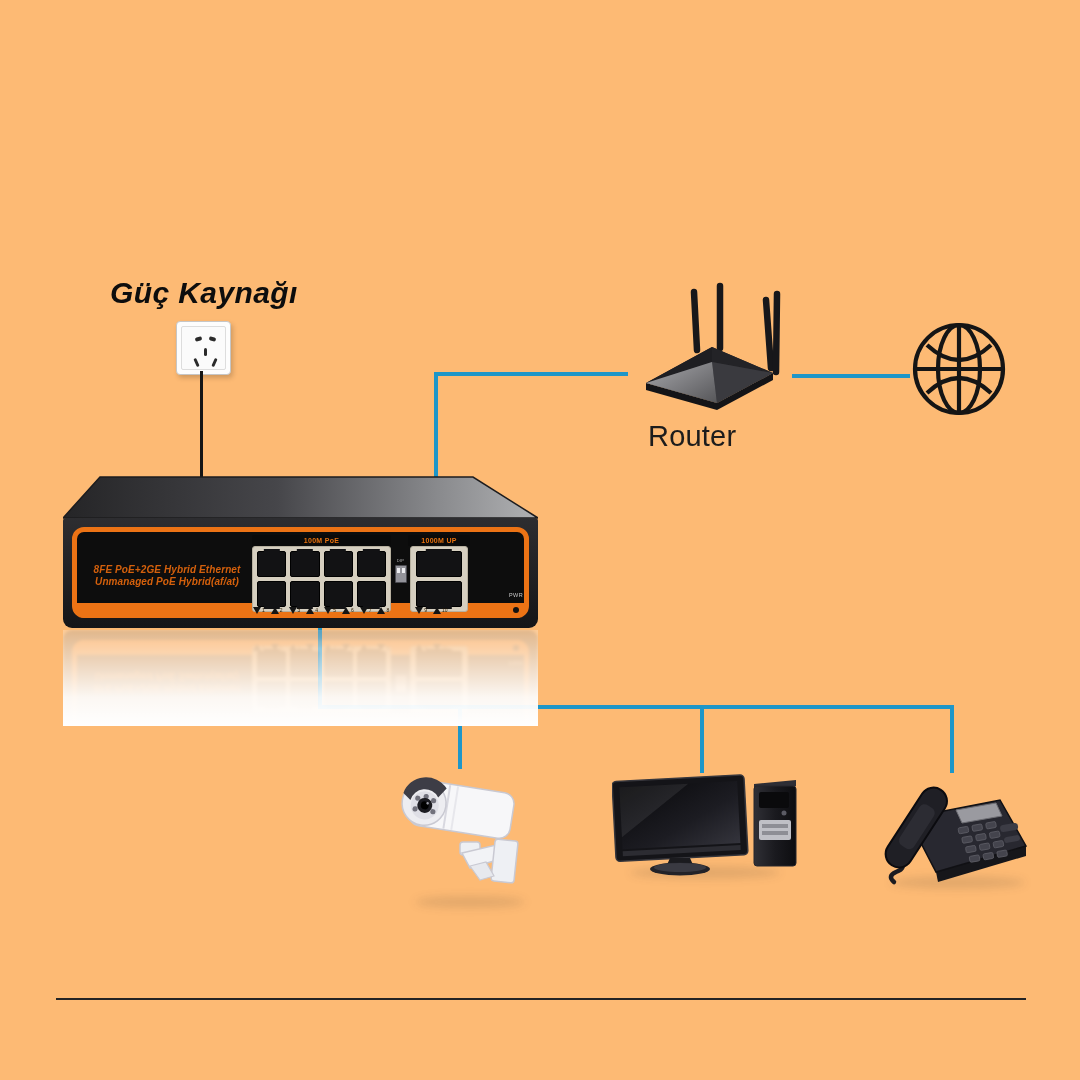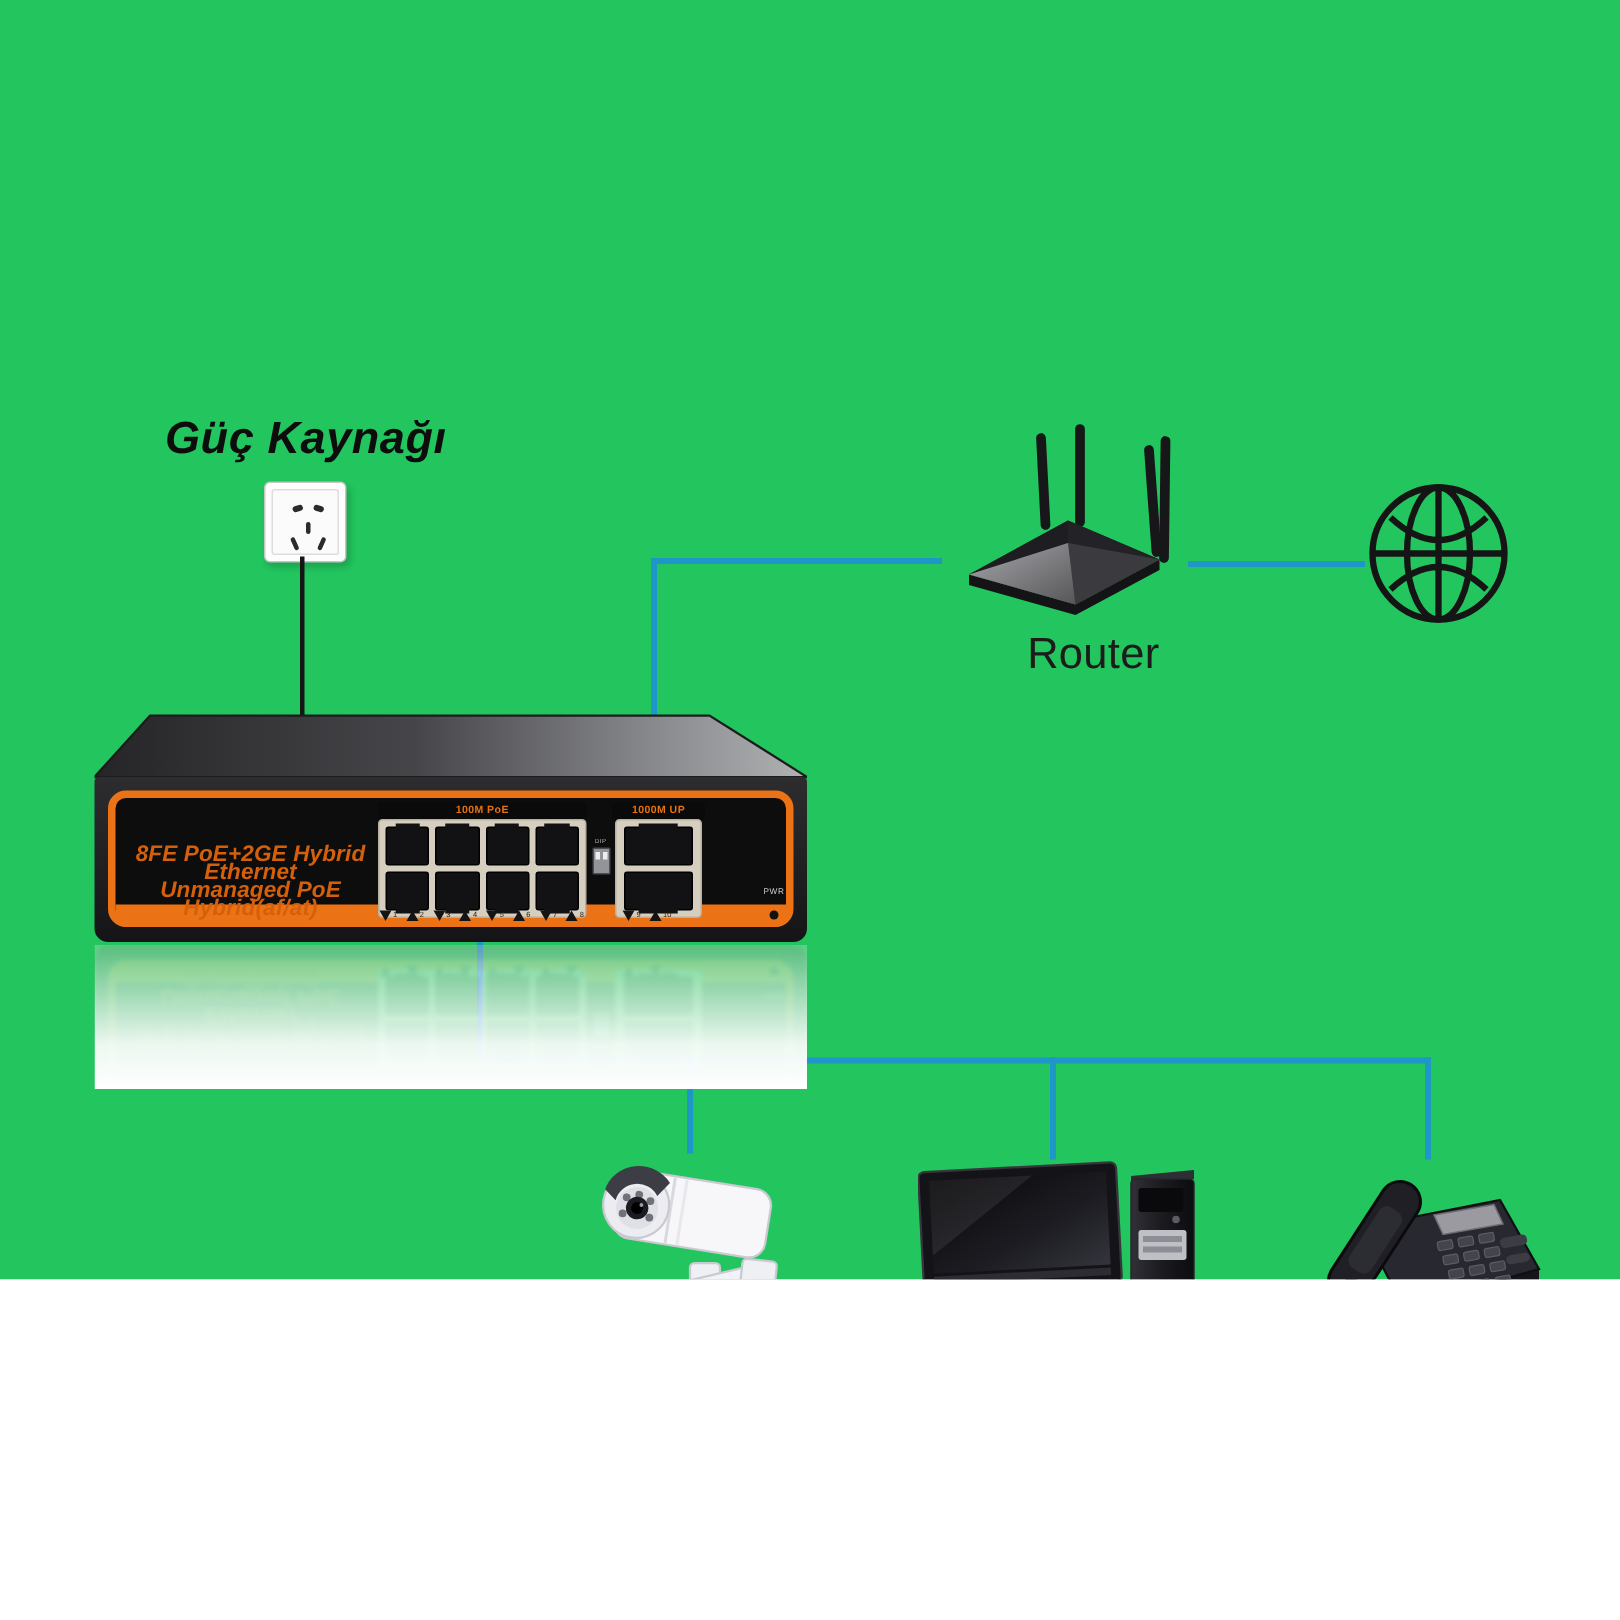--- a/index.html
+++ b/index.html
@@ -1,23 +1,23 @@
 <!DOCTYPE html>
 <html><head>
 <meta charset="utf-8">
 <style>
   html,body{margin:0;padding:0;background:#fff;}
-  .canvas{position:relative;width:1080px;height:853px;background:#22c55e;overflow:hidden;
+  .canvas{position:relative;width:1080px;height:1080px;background:#fdba74;overflow:hidden;
           font-family:"Liberation Sans","DejaVu Sans",sans-serif;}
   .abs{position:absolute;}
 
   
   .power-label{left:110px;top:276px;font-size:30px;font-weight:700;font-style:italic;
                color:#0d0d0d;letter-spacing:.4px;}
-  .dev-label{font-size:29px;color:#1c1c1c;text-align:right;letter-spacing:.2px;}
+  .dev-label{font-size:29px;color:#1c1c1c;text-align:left;letter-spacing:.2px;}
   .router-label{left:648px;top:420px;width:125px;}
   .internet-label{left:886px;top:420px;width:145px;}
 
   
   .outlet{left:176px;top:321px;width:53px;height:52px;background:#fdfdfd;border:1px solid #c6c6c6;
           border-radius:4px;box-shadow:2px 3px 5px rgba(0,0,0,.18);}
   .outlet-inner{position:absolute;left:4px;top:4px;right:4px;bottom:4px;border:1px solid #ddd;
           border-radius:2px;background:#fbfbfb;}
   .hole{position:absolute;background:#2b2b2b;border-radius:2px;}
   .hole-l{left:13px;top:10px;width:7px;height:4px;transform:rotate(-18deg);}
@@ -41,21 +41,21 @@
   
   .switch-top{left:63px;top:475px;width:475px;height:44px;}
   .switch-front{left:63px;top:518px;width:475px;height:110px;
       background:linear-gradient(#2d2d30,#151517);border-radius:3px 3px 9px 9px;}
   .as-reflection{left:0!important;top:0!important;}
   .sw-frame{position:absolute;left:9px;top:9px;right:9px;bottom:10px;border:5px solid #ec7315;
       border-radius:12px;background:#0d0d0d;}
   .sw-strip{position:absolute;left:14px;right:14px;top:85px;height:15px;background:#ec7315;
       border-radius:0 0 7px 7px;}
   .sw-text{position:absolute;left:18px;top:46px;width:172px;text-align:center;color:#d4600c;
-      font-weight:700;font-style:italic;font-size:15px;line-height:12px;letter-spacing:.1px;}
+      font-weight:700;font-style:italic;font-size:10px;line-height:12px;letter-spacing:.1px;}
   .port-label{position:absolute;height:11px;background:#0a0a0a;color:#e8720f;font-size:7px;
       font-weight:700;text-align:center;line-height:11px;letter-spacing:.3px;border-radius:2px 2px 0 0;}
   .label-100m{left:189px;top:17px;width:139px;}
   .label-1000m{left:345px;top:17px;width:62px;}
   .cream{position:absolute;background:#d6cfc0;border:1px solid #b7b09f;border-radius:3px;box-sizing:border-box;}
   .panel-100m{left:189px;top:28px;width:139px;height:66px;display:grid;
       grid-template-columns:repeat(4,1fr);grid-template-rows:1fr 1fr;gap:4px;padding:4px;}
   .panel-1000m{left:347px;top:28px;width:58px;height:66px;display:flex;flex-direction:column;
       gap:4px;padding:4px 5px;}
   .port{background:#121214;border:1px solid #000;border-radius:2px;position:relative;}

